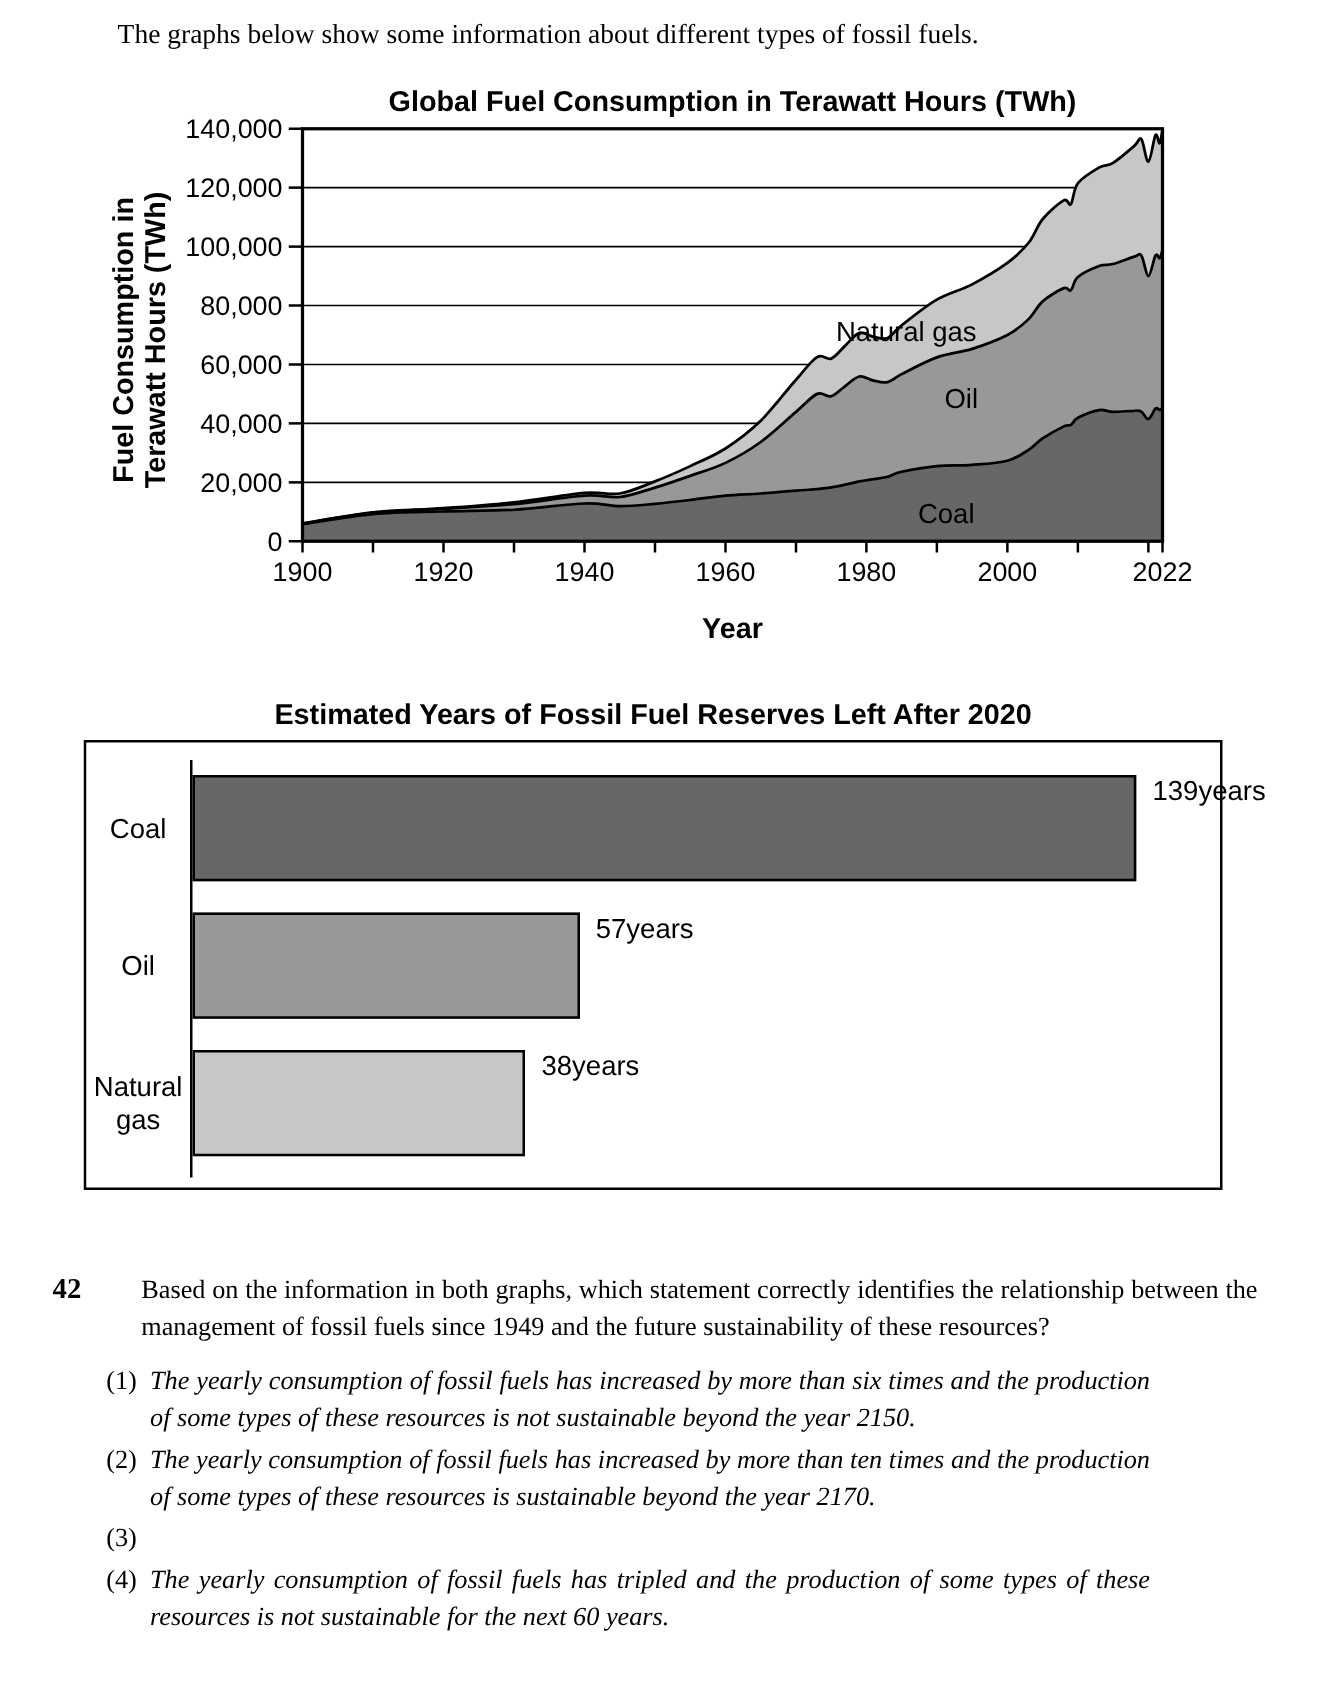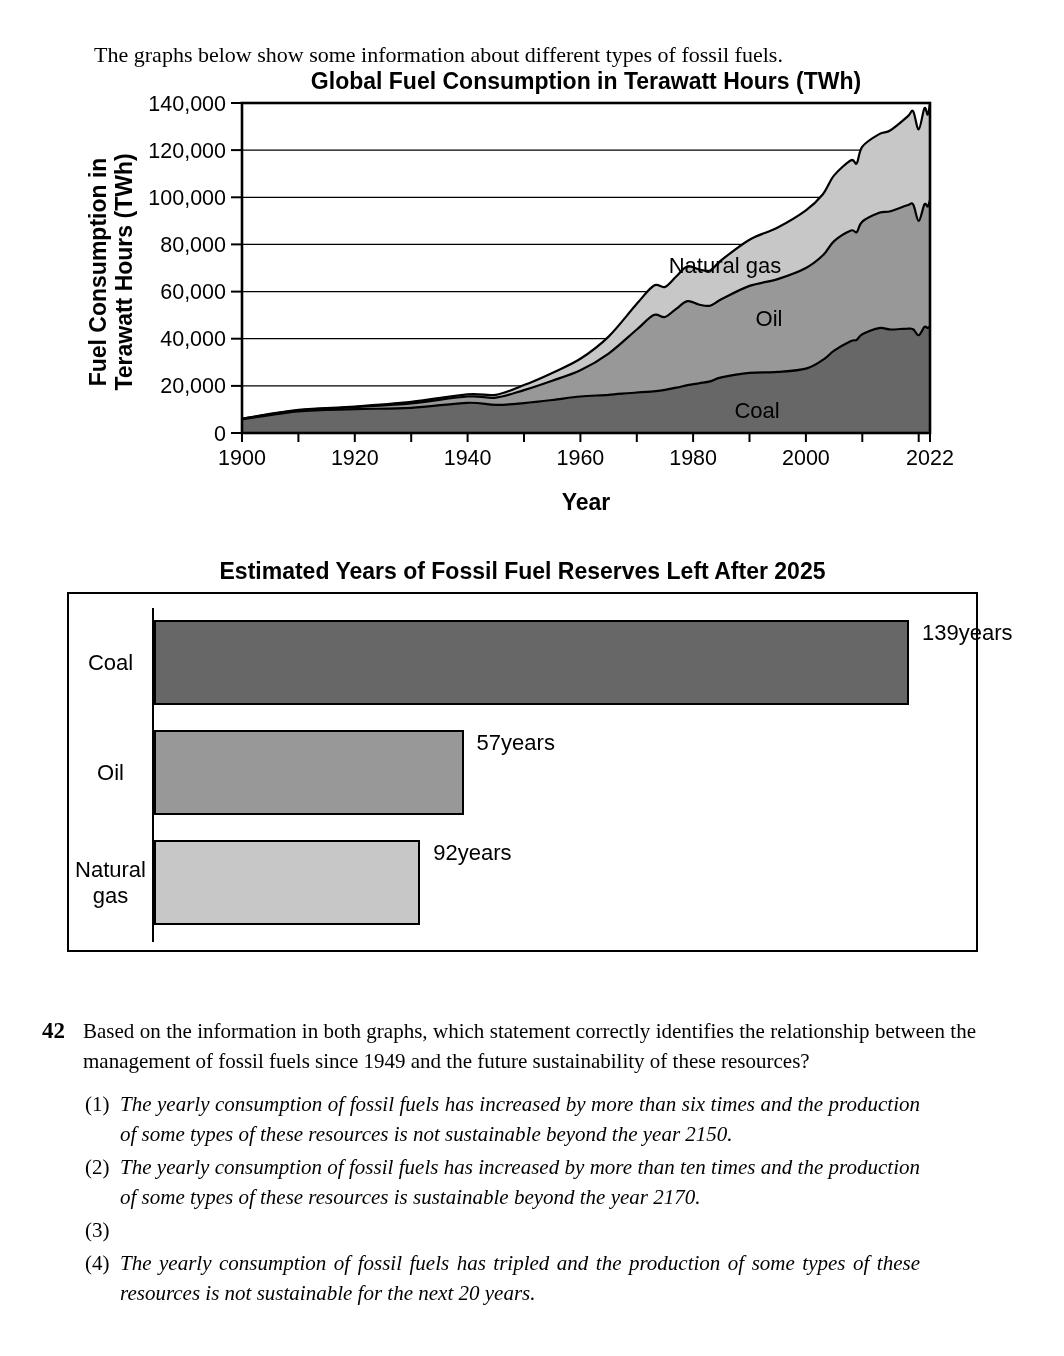--- a/index.html
+++ b/index.html
@@ -1,21 +1,21 @@
 <!DOCTYPE html>
 <html><head>
 <meta charset="utf-8">
 <style>
   html,body{margin:0;padding:0;background:#fff;}
   .page{position:relative;width:1064px;height:1356px;background:#ffffff;overflow:hidden;
         font-family:"Liberation Serif",serif;color:#000;}
 
   
   .intro{position:absolute;top:14px;left:0;width:877px;text-align:center;
-         font-size:22px;font-family:"Liberation Serif",serif;margin-top:28px;}
+         font-size:22px;font-family:"Liberation Serif",serif;}
 
   
   .chart1{position:absolute;top:60px;left:0;width:1064px;height:460px;}
   .ct{font:bold 23px "Liberation Sans",sans-serif;text-anchor:middle;fill:#000;}
   .axt{font:bold 23px "Liberation Sans",sans-serif;text-anchor:middle;fill:#000;}
   .ylab{font:21.5px "Liberation Sans",sans-serif;text-anchor:end;fill:#000;}
   .xlab{font:21.5px "Liberation Sans",sans-serif;text-anchor:middle;fill:#000;}
   .alab{font:22px "Liberation Sans",sans-serif;text-anchor:middle;fill:#000;}
   .grid{stroke:#000;stroke-width:1.3;}
   .tick{stroke:#000;stroke-width:2;}
@@ -37,21 +37,21 @@
            font:22px/26px "Liberation Sans",sans-serif;}
   .bar{position:absolute;left:85px;top:0;height:100%;border:2px solid #000;
        box-sizing:border-box;}
   .bar-val{position:absolute;top:0;height:100%;display:flex;flex-direction:row;
            justify-content:center;text-align:center;
            font:22px/26px "Liberation Sans",sans-serif;white-space:nowrap;}
 
   
   .question{position:absolute;top:1016px;left:42px;width:934px;
             font:21px/30px "Liberation Serif",serif;}
-  .q-row{display:flex;}
+  .q-row{display:flex;gap:30px;}
   .q-num{flex:none;width:41px;font-weight:bold;font-size:23px;}
   .q-text{flex:none;width:893px;text-align:justify;text-align-last:left;}
   .options{margin-left:43px;margin-top:13px;}
   .option{display:flex;margin-bottom:3px;}
   .opt-num{flex:none;width:35px;}
   .opt-text{flex:none;width:800px;text-align:justify;text-align-last:left;font-style:italic;}
 </style>
 </head>
 <body>
 
@@ -125,21 +125,21 @@
         <text x="930.0" y="405" class="xlab">2022</text>
       </g>
 
     <text class="alab" x="725" y="213">Natural gas</text>
     <text class="alab" x="769" y="266">Oil</text>
     <text class="alab" x="757" y="358">Coal</text>
 
     <text class="axt" x="586" y="450">Year</text>
   </svg>
 
-  <div class="chart2-title">Estimated Years of Fossil Fuel Reserves Left After 2025</div>
+  <div class="chart2-title">Estimated Years of Fossil Fuel Reserves Left After 2020</div>
 
   <div class="reserves-box">
     <div class="bar-axis"></div>
 
     <div class="bar-row">
       <div class="bar-cat">Coal</div>
       <div class="bar" style="width: 755px; background: rgb(103, 103, 103);"></div>
       <div class="bar-val" style="left: 853px;">
         <span>139</span>
         <span>years</span>
@@ -152,21 +152,21 @@
       <div class="bar-val" style="left: 407.6px; text-align: center;">
         <span>57</span>
         <span>years</span>
       </div>
     </div>
 
     <div class="bar-row">
       <div class="bar-cat">Natural gas</div>
       <div class="bar" style="width: 266.2px; background: rgb(199, 199, 199);"></div>
       <div class="bar-val" style="left: 364.2px;">
-        <span>92</span>
+        <span>38</span>
         <span>years</span>
       </div>
     </div>
   </div>
 
   <div class="question">
     <div class="q-row">
       <span class="q-num">42</span>
       <div class="q-text">Based on the information in both graphs, which statement correctly identifies the relationship between the management of fossil fuels since 1949 and the future sustainability of these resources?</div>
     </div>
@@ -177,18 +177,18 @@
       </div>
       <div class="option">
         <span class="opt-num">(2)</span>
         <div class="opt-text">The yearly consumption of fossil fuels has increased by more than ten times and the production of some types of these resources is sustainable beyond the year 2170.</div>
       </div>
       <div class="option">
         <span class="opt-num">(3)</span>
       </div>
       <div class="option">
         <span class="opt-num">(4)</span>
-        <div class="opt-text">The yearly consumption of fossil fuels has tripled and the production of some types of these resources is not sustainable for the next 20 years.</div>
+        <div class="opt-text">The yearly consumption of fossil fuels has tripled and the production of some types of these resources is not sustainable for the next 60 years.</div>
       </div>
     </div>
   </div>
 
 </div>
 
 </body></html>

